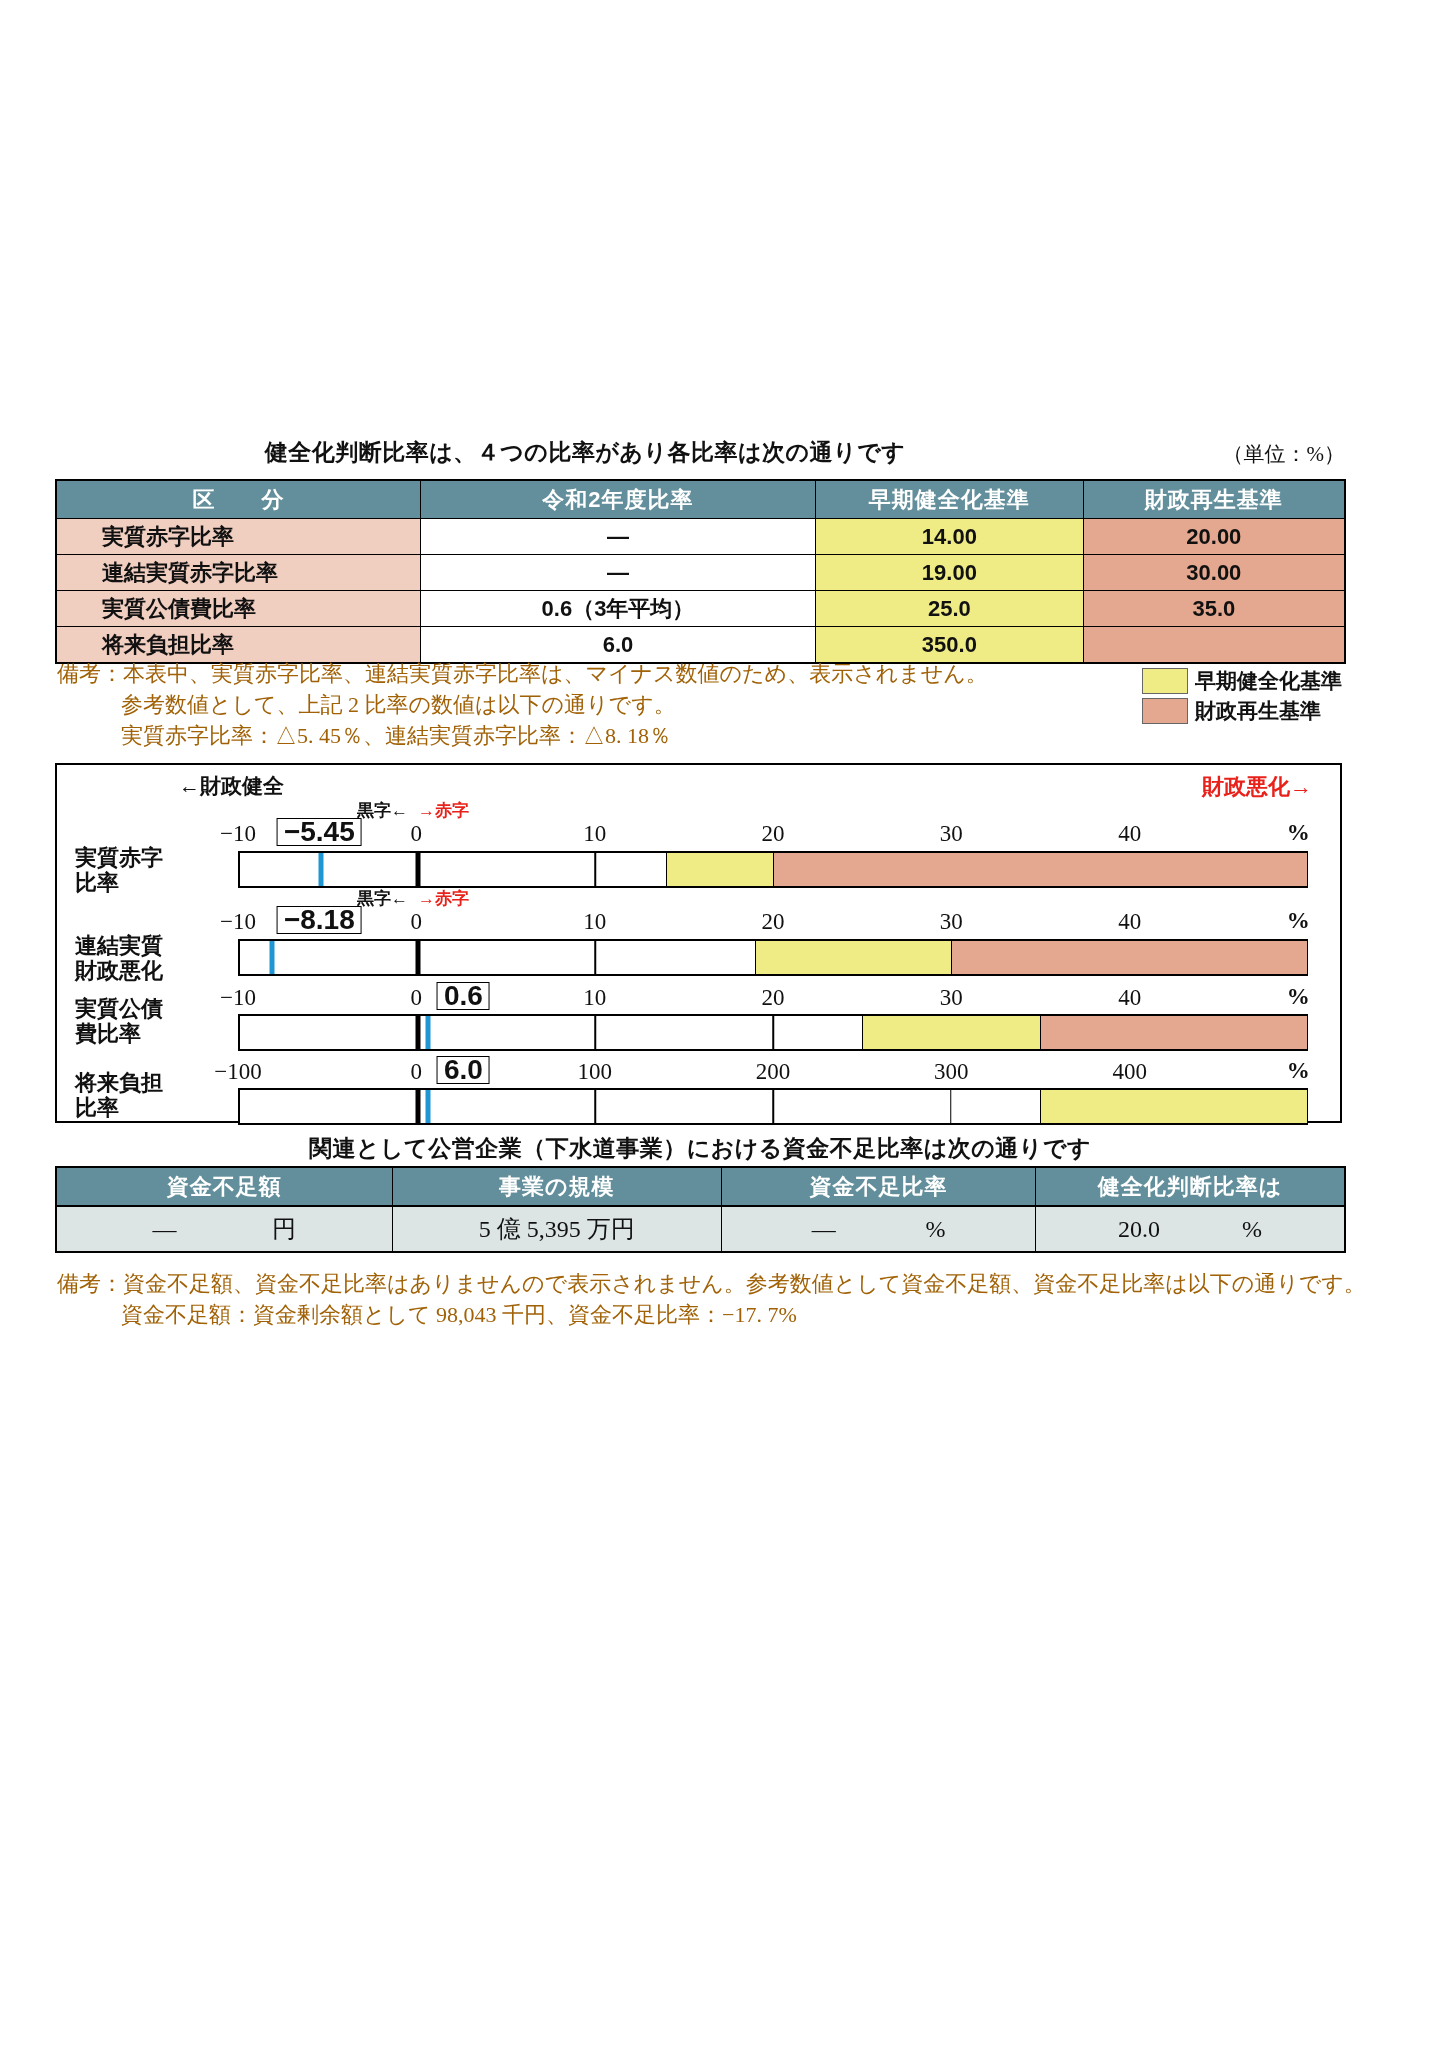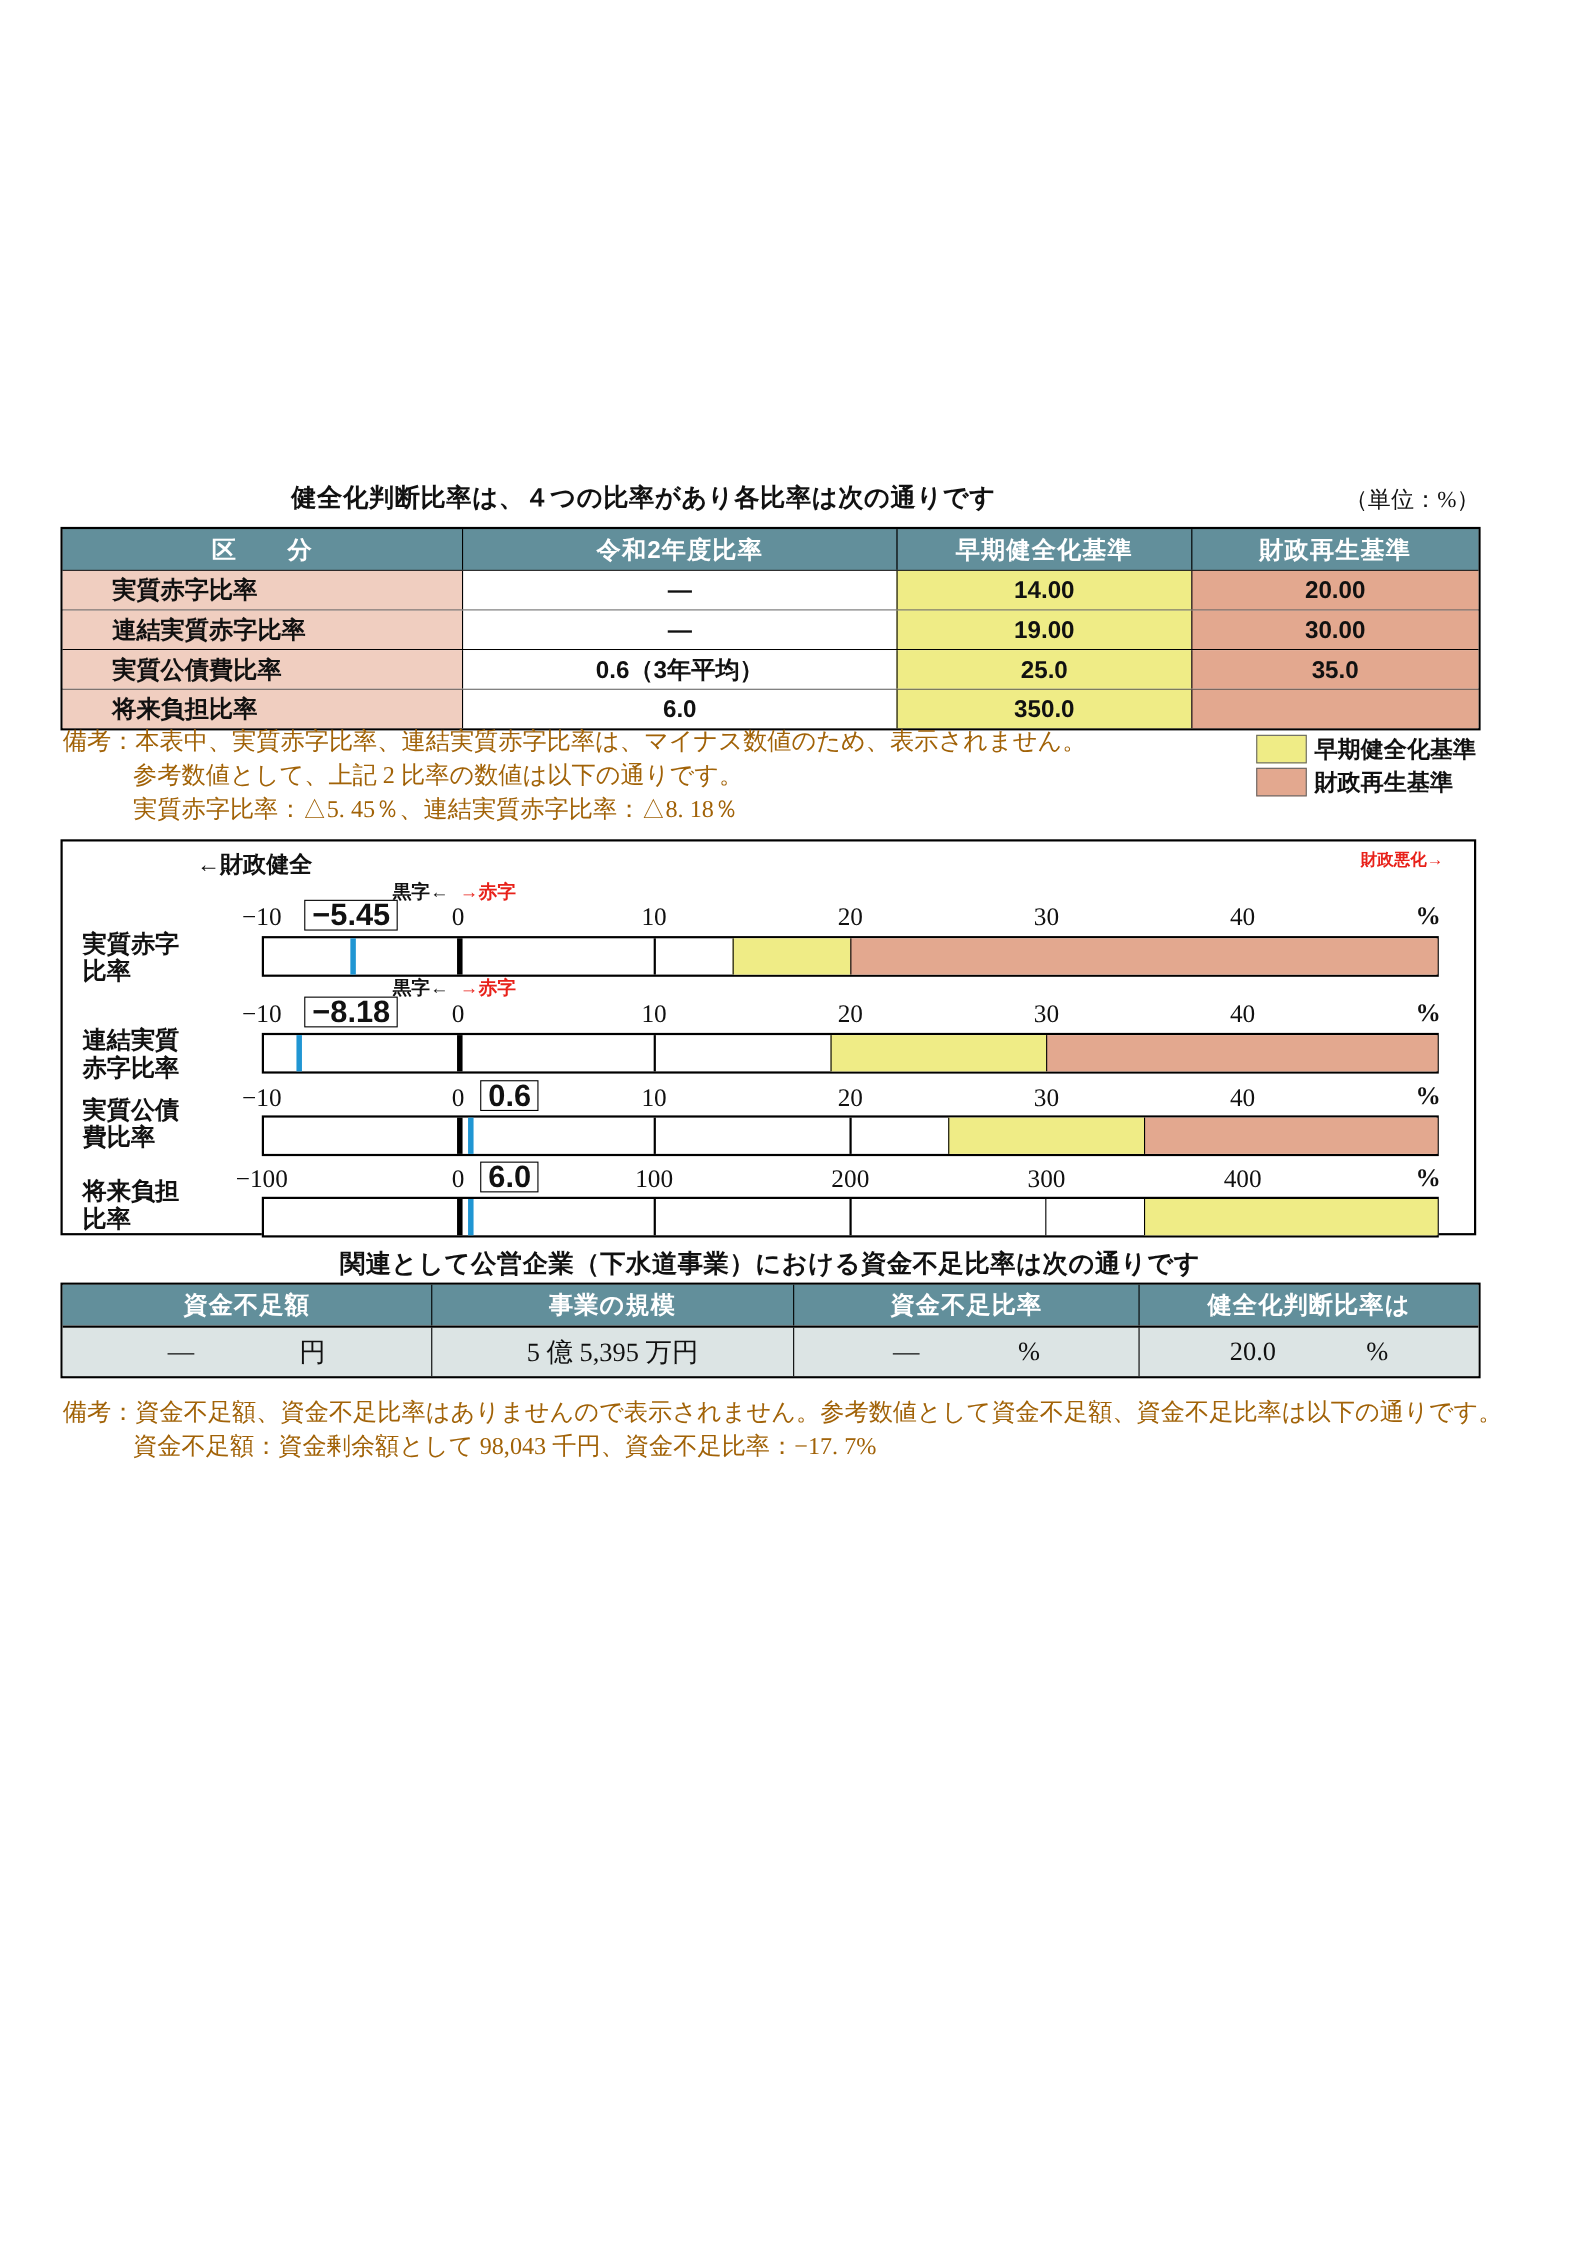--- a/index.html
+++ b/index.html
@@ -42,21 +42,21 @@
   
   .legend{position:absolute;top:666px;left:1142px;}
   .leg-item{display:flex;align-items:center;height:30px;}
   .leg-swatch{width:46px;height:26px;border:1px solid #666;box-sizing:border-box;margin-right:7px;}
   .leg-label{font-size:21px;font-weight:bold;}
 
   
   .chart{position:absolute;top:763px;left:55px;width:1287px;height:360px;
          border:2px solid #000;box-sizing:border-box;}
   .dir-left{position:absolute;top:7px;left:122px;font-size:21px;font-weight:bold;}
-  .dir-right{position:absolute;top:7px;right:28px;font-size:15px;font-weight:bold;color:#e8211a;}
+  .dir-right{position:absolute;top:7px;right:28px;font-size:22px;font-weight:bold;color:#e8211a;}
 
   .crow{position:absolute;left:0;width:100%;}
   .crow .rlabel{position:absolute;left:18px;font-size:22px;font-weight:bold;line-height:25px;}
   .crow.has-sub .rlabel{top:46px;}
   .crow.no-sub .rlabel{top:11px;}
   .crow .plot{position:absolute;left:181px;width:1070px;top:0;height:100%;}
   .subnote{position:absolute;top:0;left:16.667%;transform:translateX(-53%);
            font-size:17px;font-weight:bold;white-space:nowrap;}
   .subnote .red{color:#e8211a;margin-left:10px;}
   .crow .tickrow{position:absolute;left:0;width:100%;height:28px;}
@@ -184,21 +184,21 @@
             <div class="gridline" style="left: 33.3333%;"></div>
             <div class="tick-zero" style="left: 16.6667%;"></div>
             <div class="tick-blue" style="left: 7.58333%;"></div>
           </div>
       </div>
     </div>
 
     <div class="crow crow2 has-sub">
       <div class="rlabel">
         <span>連結実質</span><br>
-        <span>赤字比率</span>
+        <span>財政悪化</span>
       </div>
       <div class="plot">
         <div class="subnote">
           <span>黒字←</span><span class="red">→赤字</span>
         </div>
         <div class="tickrow">
             <span class="ticklab" style="left: 0%;">−10</span>
             <span class="ticklab" style="left: 16.6667%;">0</span>
             <span class="ticklab" style="left: 33.3333%;">10</span>
             <span class="ticklab" style="left: 50%;">20</span>

